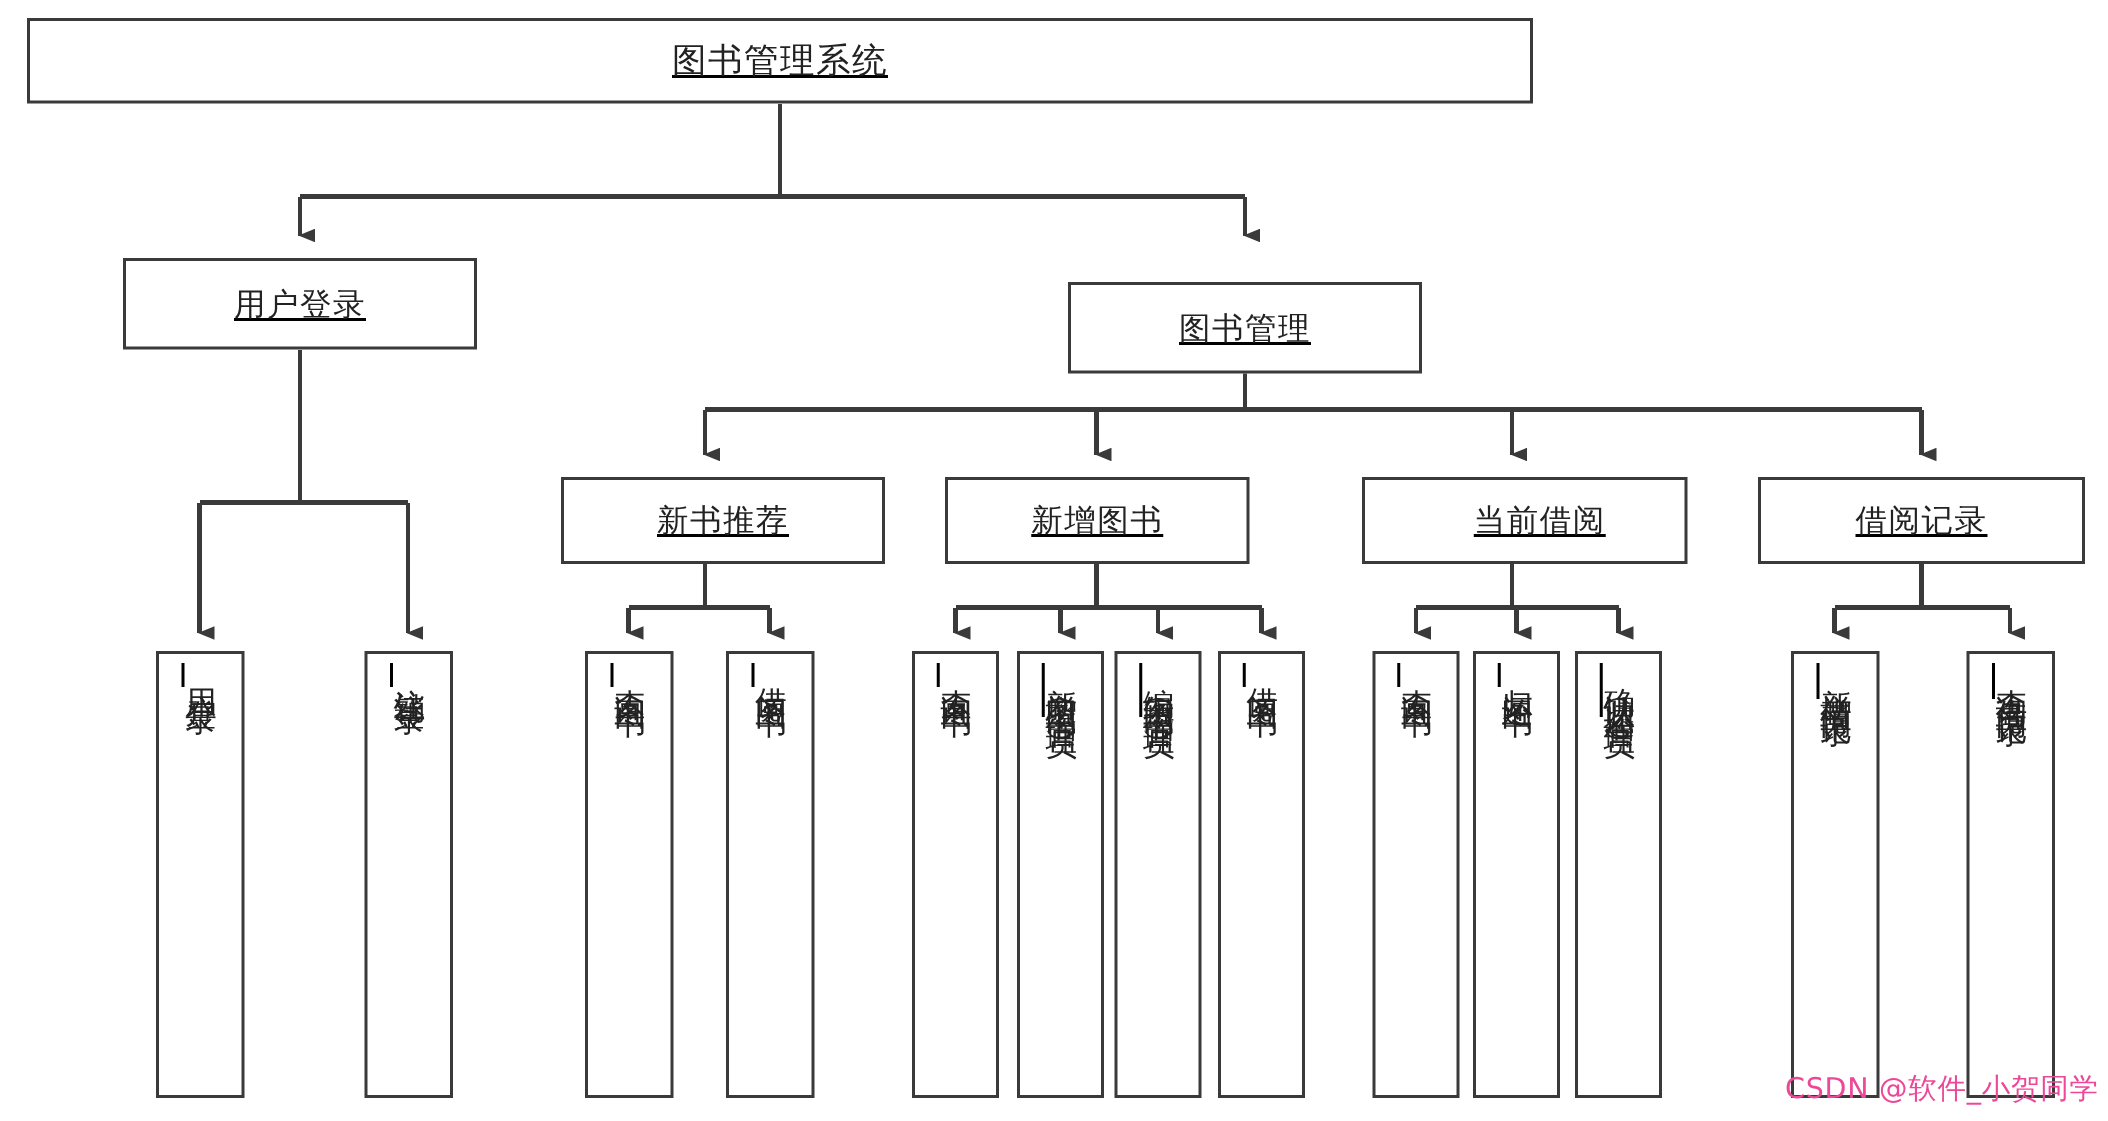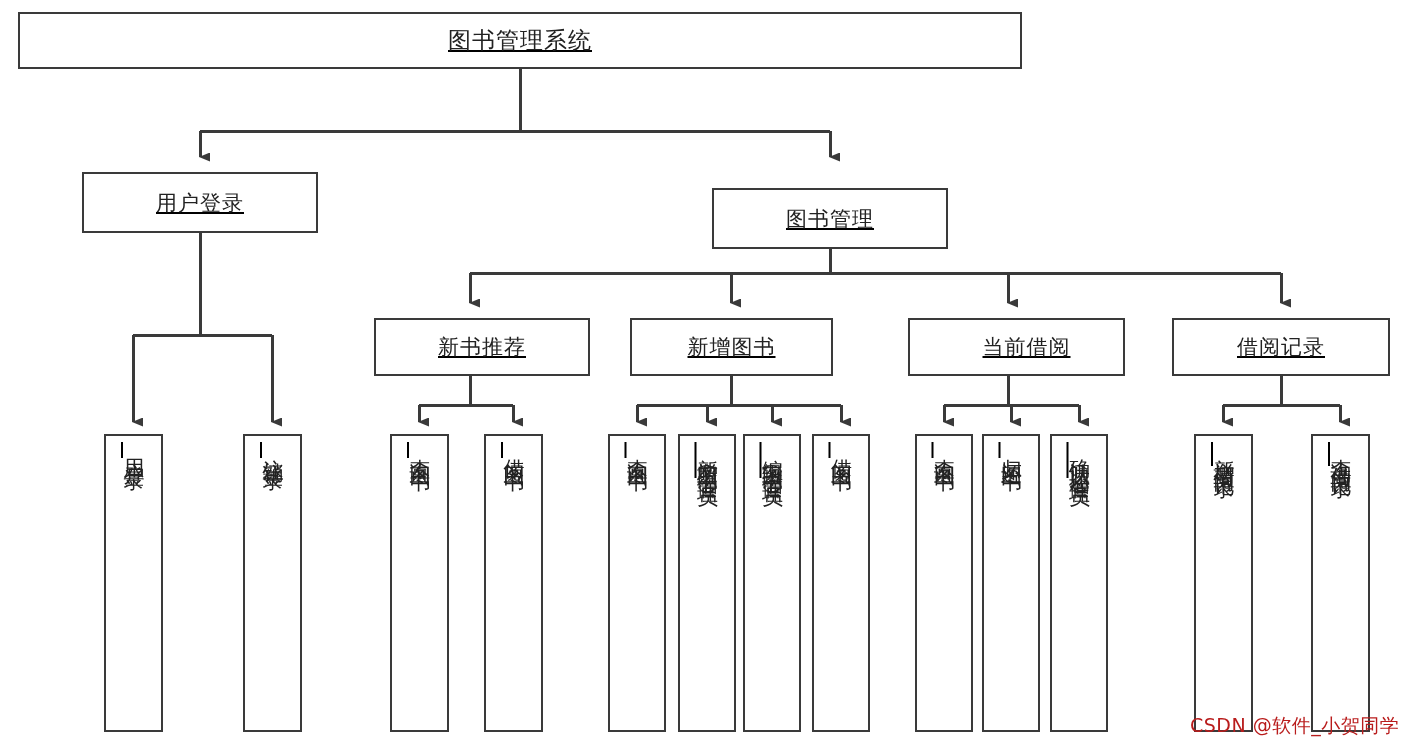--- a/index.html
+++ b/index.html
@@ -60,21 +60,21 @@
     text-orientation: upright;
     letter-spacing: 4px;
     line-height: 1;
   }
   .leaf {
     align-items: flex-start;
     padding-top: 6px;
   }
   .watermark {
     position: absolute;
-    color: #b91c1c;
+    color: #ec4899;
     font-size: 19px;
     white-space: nowrap;
     letter-spacing: 0.5px;
     pointer-events: none;
   }
 </style>
 </head>
 <body>
 
 <div id="diagram-root">

